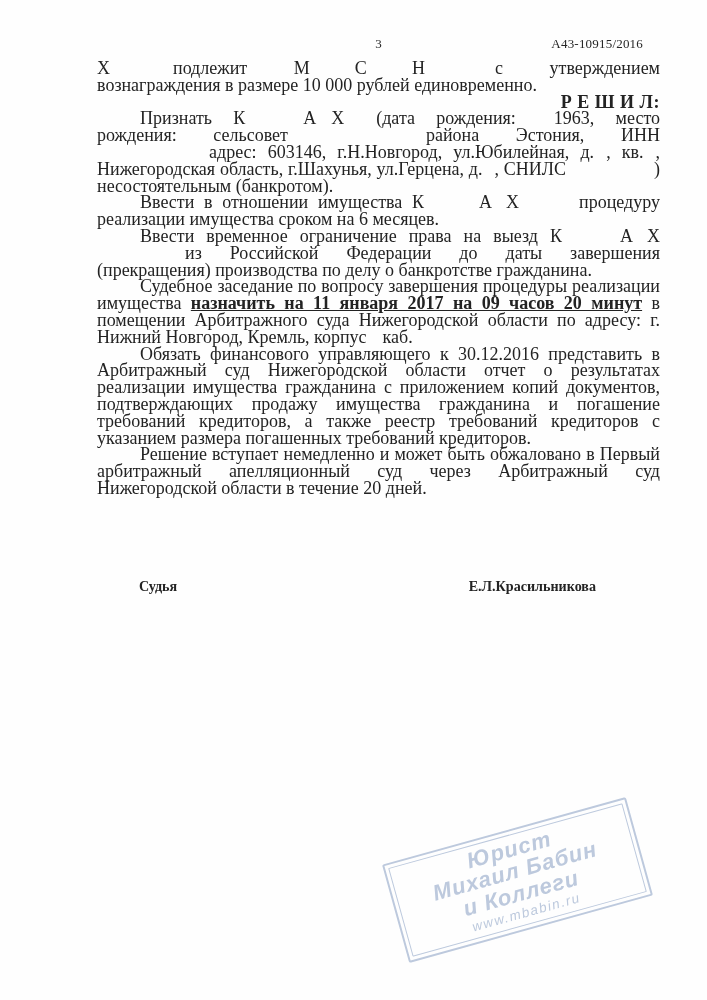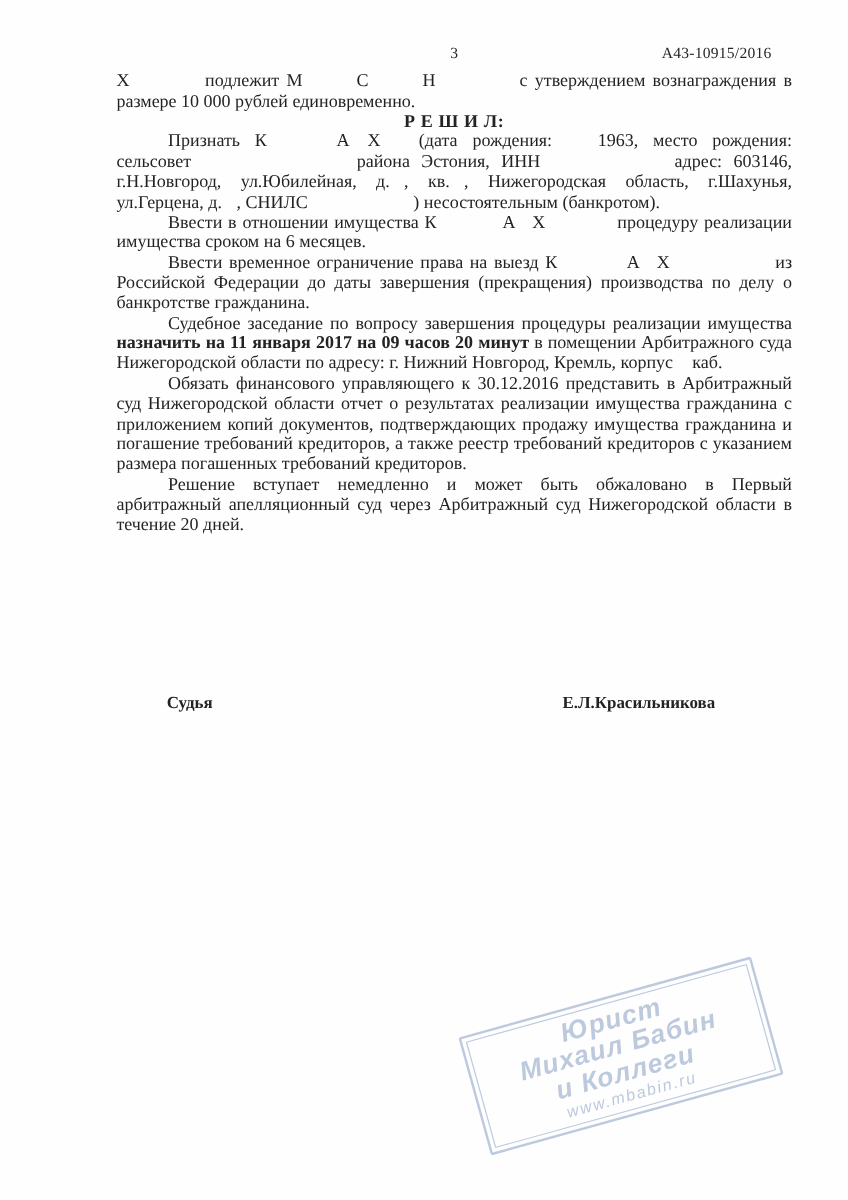--- a/index.html
+++ b/index.html
@@ -16,27 +16,27 @@
   
   .doc-header{
     position:absolute;top:36px;left:97px;width:563px;height:18px;
     font-size:13px;line-height:16px;color:#262626;
   }
   .page-num{position:absolute;left:0;width:100%;text-align:center;}
   .case-num{position:absolute;right:17px;top:0;letter-spacing:.2px;}
   
   .doc-body{
     position:absolute;top:60px;left:97px;width:563px;
-    font-size:15px;line-height:16.8px;color:#232323;
+    font-size:18px;line-height:16.8px;color:#232323;
   }
   .para{margin:0;text-align:justify;}
   .para.indent{text-indent:43px;}
-  .para.heading{text-align:center;text-indent:0;font-weight:bold;letter-spacing:.5px;}
+  .para.heading{text-align:right;text-indent:0;font-weight:bold;letter-spacing:.5px;}
   .gap{display:inline-block;height:1px;}
-  .bold-underline{font-weight:bold;}
+  .bold-underline{font-weight:bold;text-decoration:underline;}
   
   .signature-row{
     position:absolute;top:578px;left:97px;width:563px;
     font-size:14.1px;font-weight:bold;color:#232323;
   }
   .signature-label{position:absolute;left:42px;}
   .signature-name{position:absolute;right:64px;}
   
   .stamp{
     --ink:#b6c4da;

